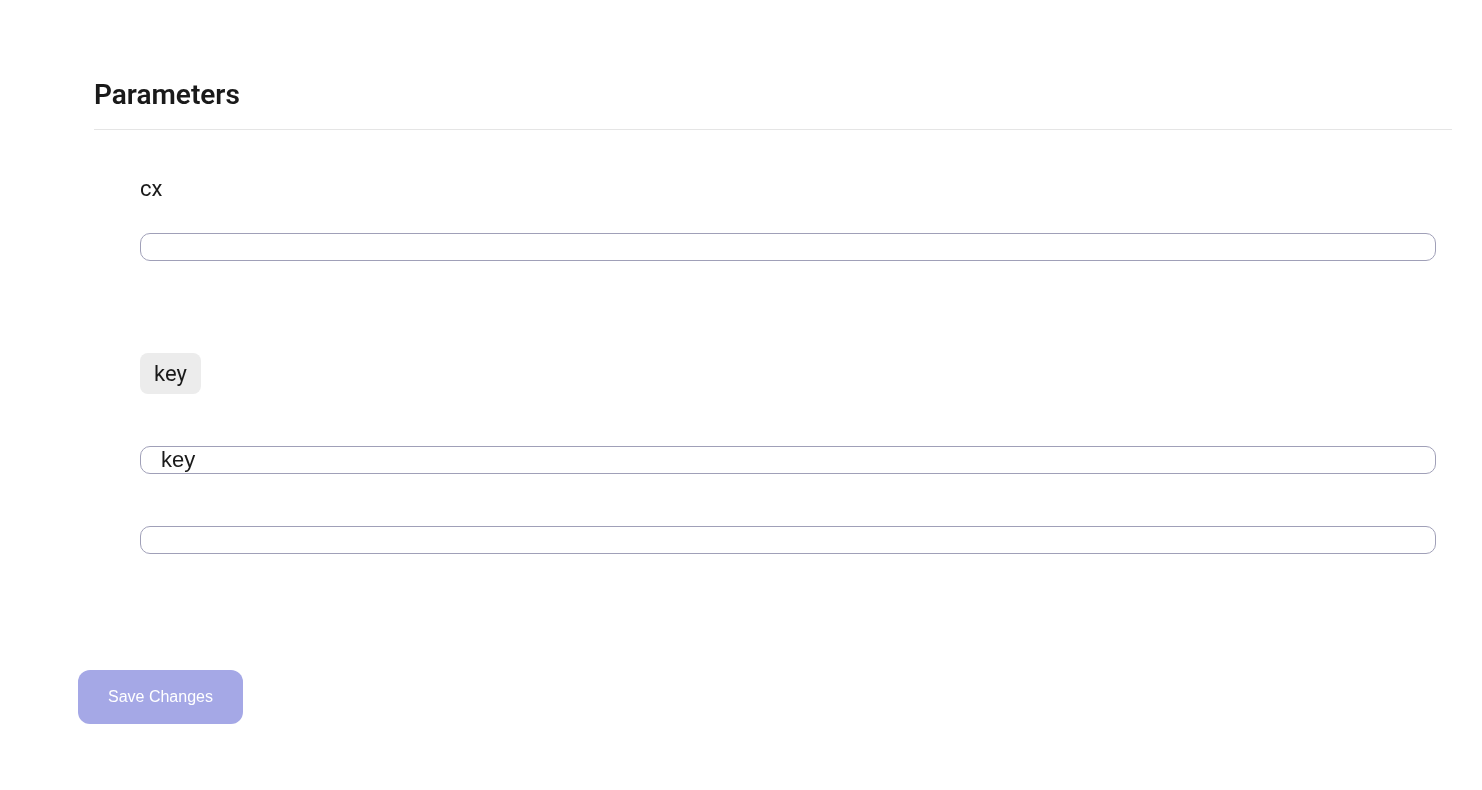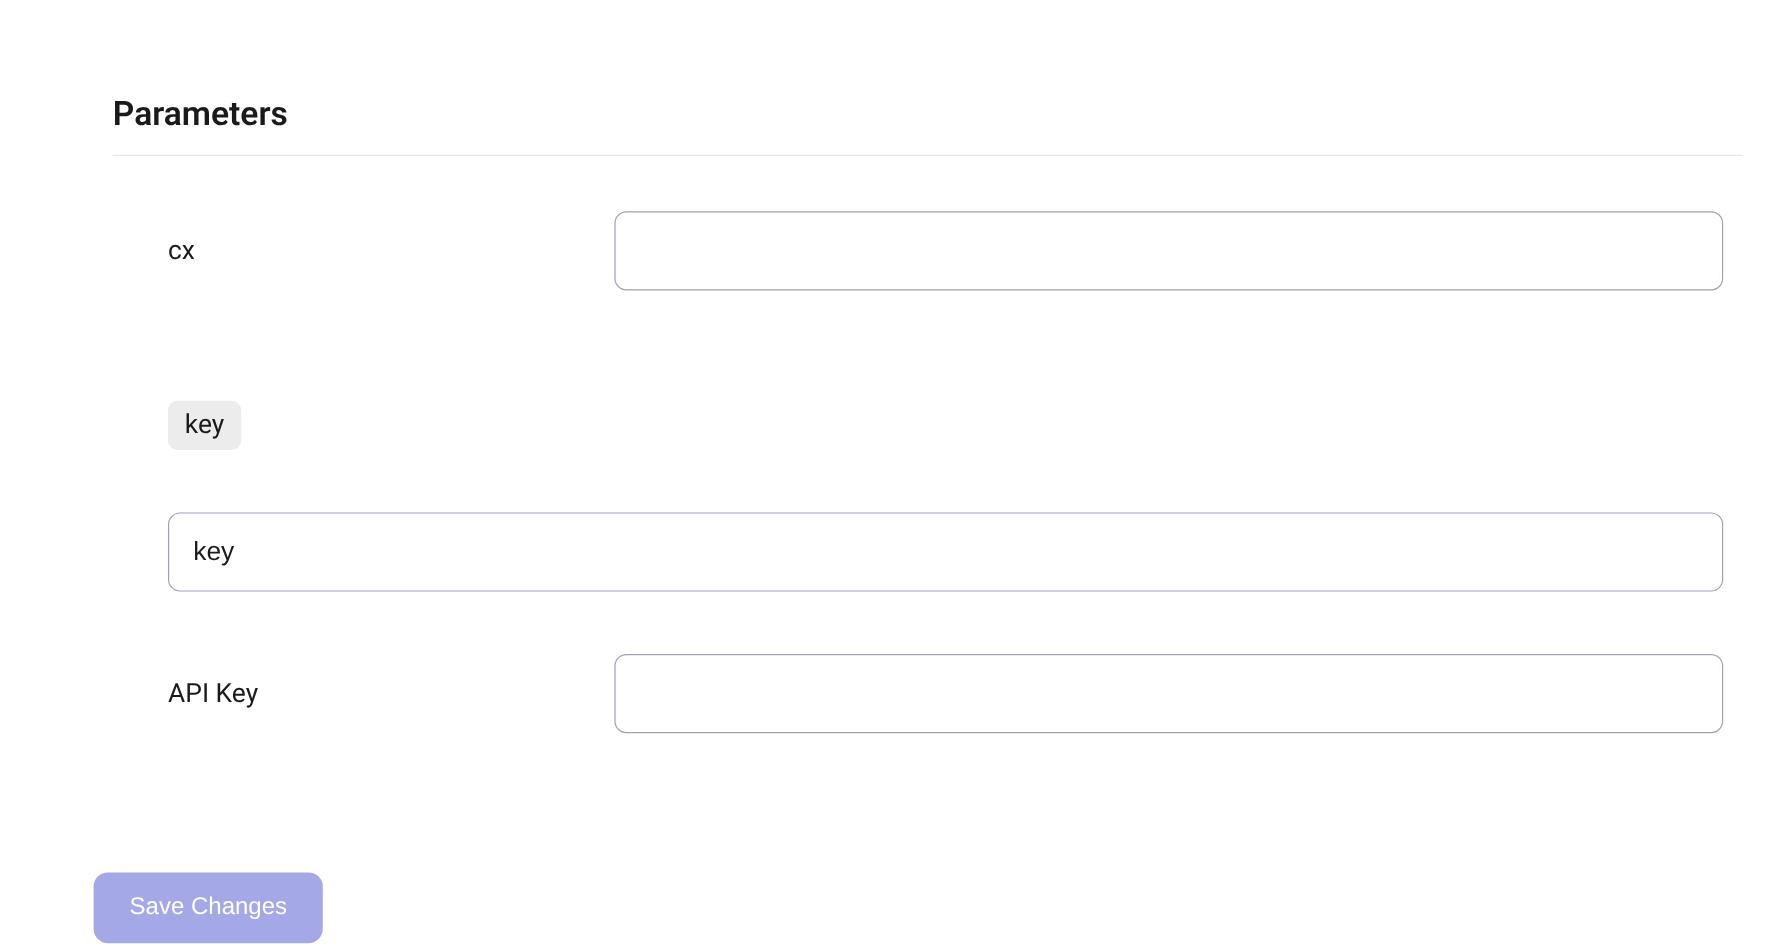--- a/index.html
+++ b/index.html
@@ -20,23 +20,23 @@
     .section-title {
       font-size: 28px;
       font-weight: 600;
       color: #1a1a1a;
       padding-bottom: 18px;
       border-bottom: 1px solid #e5e5e5;
       margin-bottom: 30px;
     }
     .field-row {
       display: flex;
-      align-items: center;
       margin-bottom: 20px;
       padding-left: 30px;
+      flex-direction: column;
     }
     .field-label {
       width: 340px;
       font-size: 22px;
       color: #1a1a1a;
       flex-shrink: 0;
     }
     .field-input {
       flex: 1;
       height: 66px;
@@ -56,21 +56,21 @@
       display: inline-block;
       background: #ececec;
       color: #1a1a1a;
       font-size: 22px;
       padding: 8px 14px;
       border-radius: 8px;
     }
     .save-button {
       background: #a5a8e6;
       color: #ffffff;
-      font-size: 20px;
+      font-size: 16px;
       font-weight: 500;
       border: none;
       border-radius: 12px;
       padding: 18px 30px;
       cursor: pointer;
       margin-top: 40px;
     }
   </style>
 </head>
 <body>
@@ -86,21 +86,20 @@
 </div>
 
 <div class="section">
   <div class="badge-row">
     <span class="badge">key</span>
   </div>
   <div class="field-row">
     <input type="text" class="field-input" value="key" style="">
   </div>
   <div class="field-row">
-    <label class="field-label">API Key</label>
     <input type="text" class="field-input" value="" style="">
   </div>
 </div>
 
 <button class="save-button">Save Changes</button>
 
 
 
 
 </body></html>

